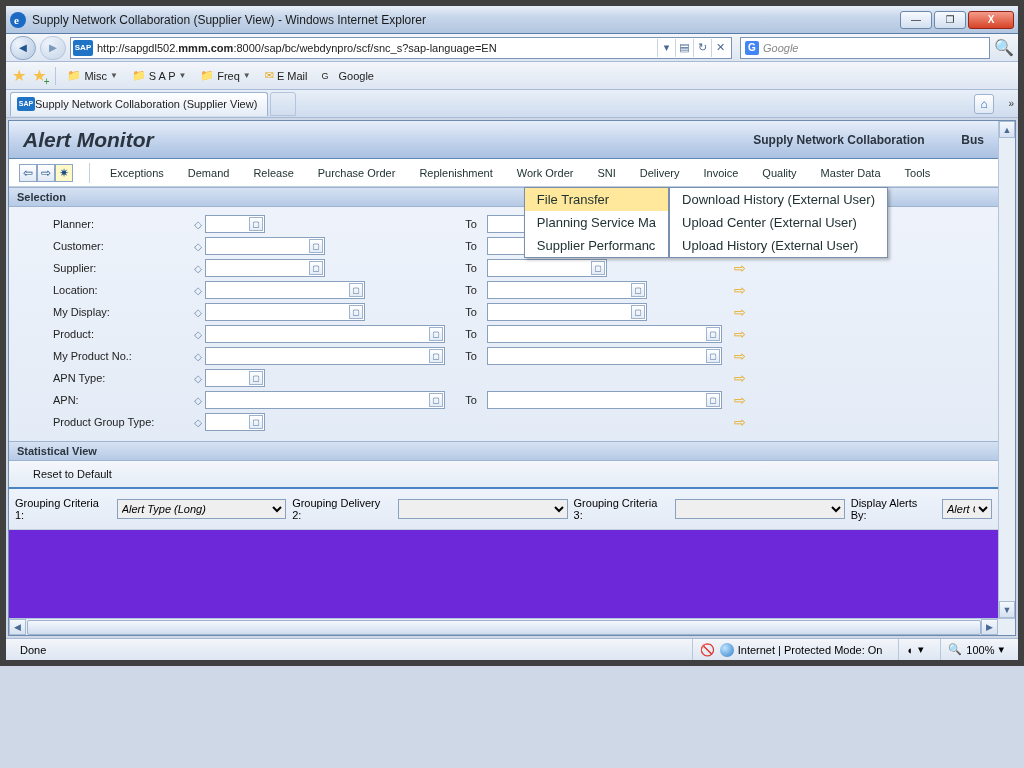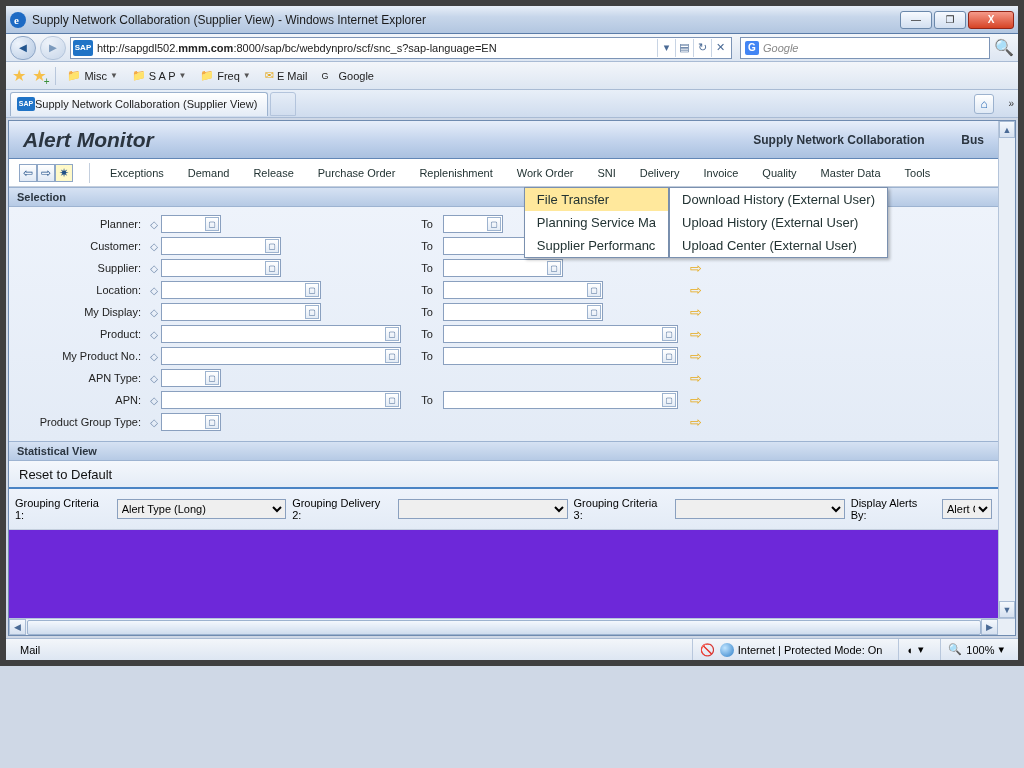--- a/index.html
+++ b/index.html
@@ -64,34 +64,34 @@
 
 .secthdr{height:20px;background:linear-gradient(#d6e2f3,#b6cae5);border-top:1px solid #9db3d1;border-bottom:1px solid #9db3d1;font:bold 11px Arial;color:#2b3540;padding:3px 8px;}
 
 .showrow{height:32px;background:linear-gradient(#f4f7fc,#e4ecf6);display:flex;align-items:center;padding:0 10px;gap:8px;font-size:11px;border-bottom:2px solid #4a84c4;}
 .showrow select{height:20px;font-size:11px;width:175px;}
 .linkish{color:#111;text-decoration:none;cursor:default;}
 .tri{font-size:8px;color:#333;}
 
 .formarea{background:linear-gradient(#eef3fb,#e3ebf6);padding:6px 0 8px;}
 .frow{display:flex;align-items:center;height:22px;font-size:11px;color:#222;}
-.flabel{width:138px;text-align:right;padding-right:6px;}
+.flabel{width:138px;text-align:left;padding-right:6px;margin-left:44px;}
 .diam{width:14px;text-align:center;color:#6f88aa;font-size:10px;}
 .inp{height:18px;border:1px solid #8aa0bf;background:#fff;position:relative;}
 .inp .f4{position:absolute;right:1px;top:1px;width:14px;height:14px;border:1px solid #9db3cf;background:linear-gradient(#fff,#e4ecf6);font-size:8px;color:#4a6a95;display:flex;align-items:center;justify-content:center;}
 .w60{width:60px;} .w120{width:120px;} .w160{width:160px;} .w235{width:235px;} .w240{width:240px;}
 .to{width:32px;text-align:center;}
 .arrow{color:#e6a817;font-size:14px;margin-left:10px;position:relative;}
 .arrow::after{content:"";position:absolute;left:1px;top:1px;color:#b77a0a;}
 .gap{display:inline-block;}
 
-.resetrow{height:28px;background:linear-gradient(#f4f7fc,#e4ecf6);display:flex;align-items:center;padding:0 10px;font-size:13px;border-bottom:2px solid #4a84c4;}
+.resetrow{height:28px;background:linear-gradient(#f4f7fc,#e4ecf6);display:flex;align-items:center;padding:0 24px;font-size:11px;border-bottom:2px solid #4a84c4;}
 
 .grprow{background:linear-gradient(#eef3fb,#e3ebf6);padding:8px 6px;display:flex;align-items:center;gap:6px;font-size:11px;flex-wrap:nowrap;border-bottom:1px solid #c4cfde;}
-.grprow select{height:20px;font-size:11px;border:1px solid #8aa0bf;}
+.grprow select{height:20px;font-size:11px;border:1px solid #8aa0bf;font-style:italic;}
 
 
 .menuwrap{position:absolute;top:28px;right:0;display:flex;z-index:50;}
 .submenu{background:#fff;border:1px solid #7a90af;box-shadow:2px 2px 3px rgba(0,0,0,.25);font-size:13px;min-width:110px;}
 .submenu .mi{padding:4px 12px;white-space:nowrap;cursor:default;}
 .submenu .mi.hi{background:#ffe89c;}
 .submenu.sub2{min-width:195px;}
 
 
 .statusbar{height:22px;background:linear-gradient(#f3f6fa,#dde6f2);border-top:1px solid #a9bbd4;display:flex;align-items:center;font-size:11px;padding:0 6px;gap:8px;}
@@ -203,22 +203,22 @@
         <span class="menuitem">Tools</span>
 
         <div class="menuwrap" style="right:110px;">
           <div class="submenu">
             <div class="mi hi">File Transfer</div>
             <div class="mi">Planning Service Ma</div>
             <div class="mi">Supplier Performanc</div>
           </div>
           <div class="submenu sub2">
             <div class="mi">Download History (External User)</div>
+            <div class="mi">Upload Center (External User)</div>
             <div class="mi">Upload History (External User)</div>
-            <div class="mi">Upload Center (External User)</div>
           </div>
         </div>
       </div>
 
       <div class="secthdr">Selection</div>
 
 
       <div class="formarea">
         <div class="frow">
           <span class="flabel">Planner:</span>
@@ -376,21 +376,21 @@
     </div>
     <div class="hscroll">
       <div class="lf">◀</div>
       <div class="thumb"></div>
       <div class="rt">▶</div>
     </div>
   </div>
 
   <div class="statusbar">
     <div class="seg">
-        <span>Mail</span>
+        <span>Done</span>
       </div>
     <div class="seg">
       <span class="shield">🚫</span>
       <span class="globe"></span>
       <span>Internet | Protected Mode: On</span>
     </div>
     <div class="seg"><span>◐</span>▾</div>
     <div class="seg"><span>🔍</span><span>100%</span> ▾</div>
   </div>
 

